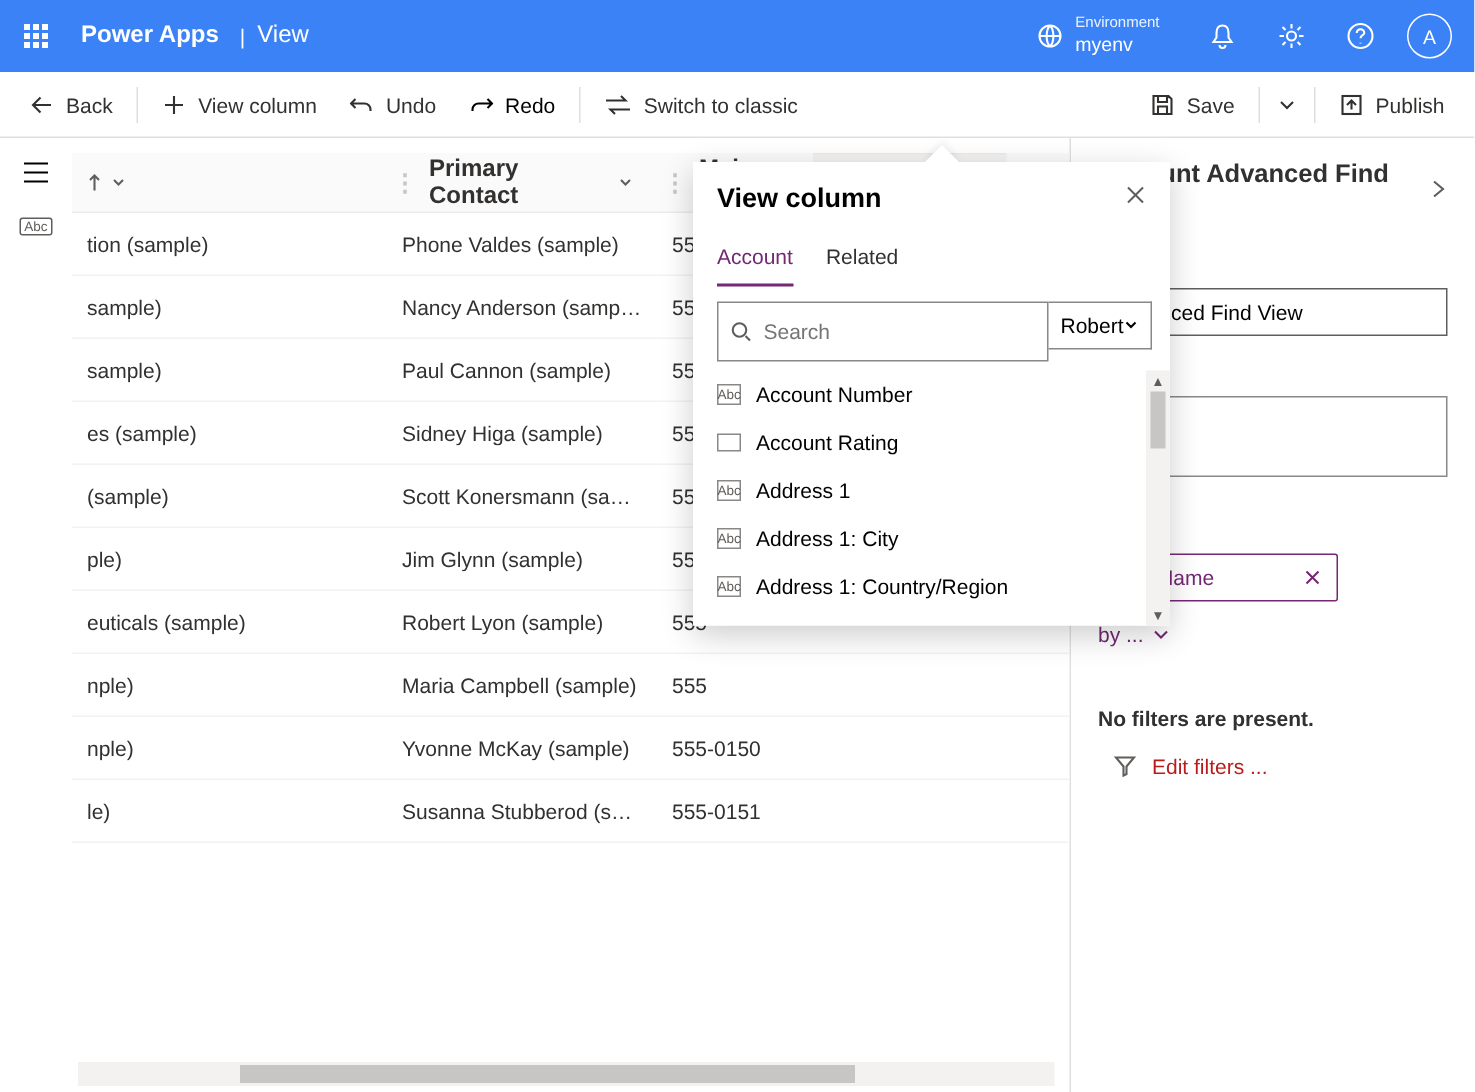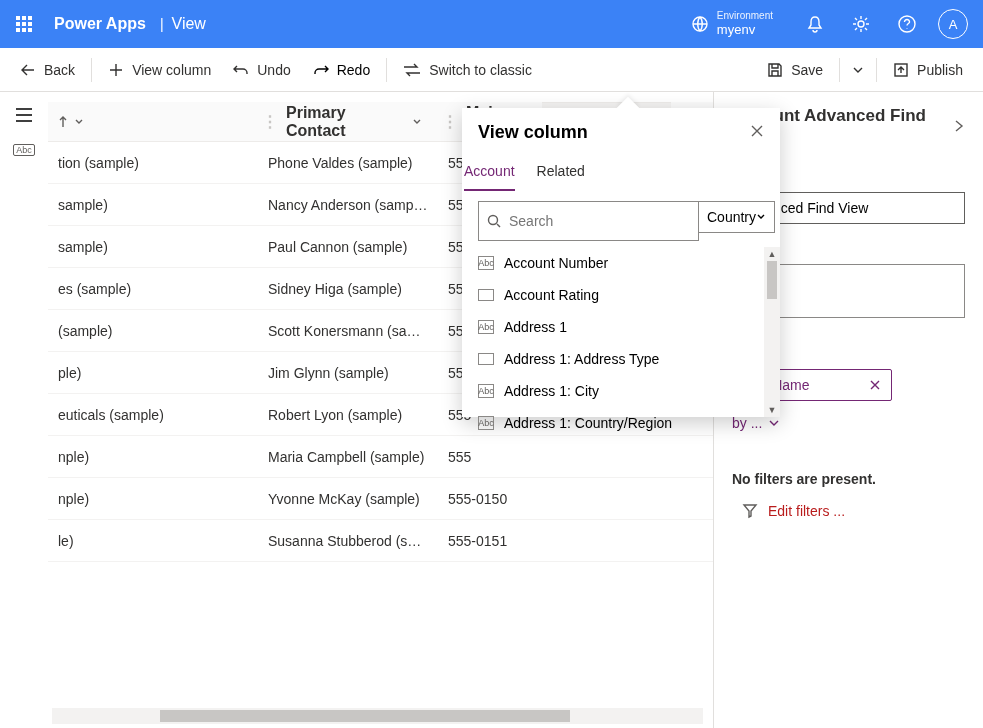--- a/index.html
+++ b/index.html
@@ -60,21 +60,21 @@
 .rp-section{margin-top:40px}
 .rp-section-title{font-weight:700;margin-bottom:16px}
 .rp-edit{display:flex;align-items:center;gap:10px;color:#b91c1c;cursor:pointer;margin-left:10px}
 
 .popover{position:absolute;left:462px;top:108px;width:318px;background:#fff;box-shadow:0 6px 20px rgba(0,0,0,.2);z-index:20}
 .pop-caret{position:absolute;top:-8px;left:158px;width:16px;height:16px;background:#fff;transform:rotate(45deg);box-shadow:-2px -2px 4px rgba(0,0,0,.06)}
 .pop-inner{position:relative;background:#fff}
 .pop-head{display:flex;align-items:center;justify-content:space-between;padding:14px 16px 8px}
 .pop-title{font-size:18px;font-weight:600}
 .pop-close{cursor:pointer;color:#605e5c}
-.pop-tabs{display:flex;gap:22px;padding:0 2px;margin-top:6px}
+.pop-tabs{display:flex;gap:22px;padding:0 16px;margin-top:6px}
 .pop-tab{padding:6px 0 10px;font-size:14px;color:#323130;cursor:pointer}
 .pop-tab.active{color:#742774;border-bottom:2px solid #742774;font-weight:400}
 .pop-controls{display:flex;gap:0;padding:10px 16px 6px}
 .pop-search{flex:1;display:flex;align-items:center;border:1px solid #8a8886;height:40px;padding:0 8px;gap:8px}
 .pop-search input{border:none;outline:none;font-size:14px;flex:1}
 .pop-sort{width:96px;border:1px solid #8a8886;border-left:none;height:32px;display:flex;align-items:center;justify-content:space-between;padding:0 8px;font-size:14px;cursor:pointer}
 .pop-list{height:170px;position:relative;display:flex}
 .pop-items{flex:1;padding:0 4px 0 16px}
 .pop-item{display:flex;align-items:center;gap:10px;height:32px;font-size:14px;cursor:pointer}
 .pop-item .ic{width:16px;height:14px;display:flex;align-items:center;justify-content:center;color:#605e5c;font-size:9px;border:1px solid #8a8886}
@@ -349,43 +349,39 @@
     </div>
     <div class="pop-controls">
       <div class="pop-search">
         <svg width="14" height="14" style="color:#605e5c">
             <circle cx="6" cy="6" r="4.5"></circle>
             <path d="M10 10l3 3"></path>
           </svg>
         <input placeholder="Search" style="">
       </div>
       <div class="pop-sort">
-        <span>Country</span>
+        <span>Robert</span>
         <svg width="10" height="10">
             <path d="M2 3l3 3 3-3"></path>
           </svg>
       </div>
     </div>
     <div class="pop-list">
       <div class="pop-items" id="pop-items">
           <div class="pop-item">
             <span class="ic">Abc</span>
             <span>Account Number</span>
           </div>
           <div class="pop-item">
             <span class="ic" style="width: 16px; height: 12px; border: 1px solid rgb(138, 136, 134);"></span>
             <span>Account Rating</span>
           </div>
           <div class="pop-item">
             <span class="ic">Abc</span>
             <span>Address 1</span>
-          </div>
-          <div class="pop-item">
-            <span class="ic" style="width: 16px; height: 12px; border: 1px solid rgb(138, 136, 134);"></span>
-            <span>Address 1: Address Type</span>
           </div>
           <div class="pop-item">
             <span class="ic">Abc</span>
             <span>Address 1: City</span>
           </div>
           <div class="pop-item">
             <span class="ic">Abc</span>
             <span>Address 1: Country/Region</span>
           </div>
         </div>

